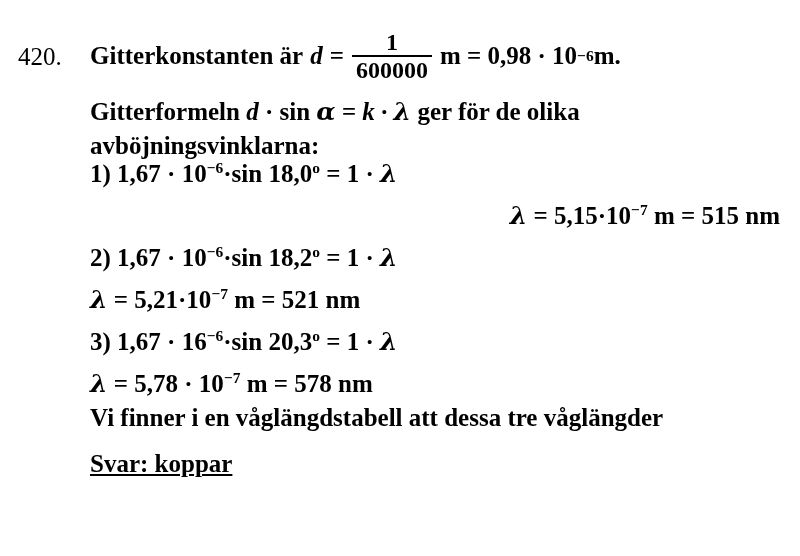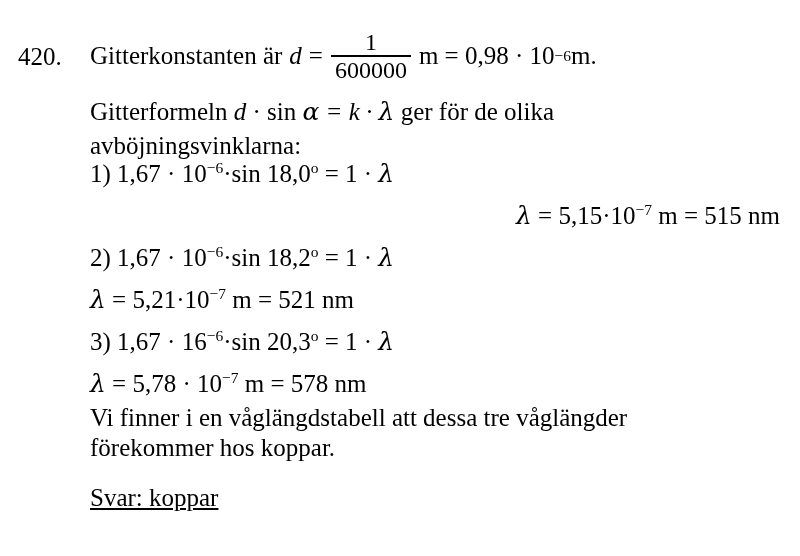--- a/index.html
+++ b/index.html
@@ -33,20 +33,21 @@
   }
   .prob-num {
     font-size: 25px;
     line-height: 1.1;
     width: 72px;
     flex: 0 0 72px;
     padding-top: 13px;
   }
   .body-col {
     flex: 1 1 auto;
+    font-weight: bold;
   }
   .line {
     font-size: 25px;
     line-height: 1.12;
     margin: 0 0 6px 0;
     white-space: nowrap;
   }
   .first-line {
     display: flex;
     align-items: center;
@@ -162,21 +163,20 @@
           <span>3) 1,67 · 16</span><sup>−6</sup><span>·sin 20,3</span><span class="sup-o">o</span><span> = 1 ·</span>
           <span class="lam">λ</span>
         </div>
 
         <div class="line" style="margin-bottom:6px;">
           <span class="lam">λ</span>
           <span>= 5,78 · 10</span><sup>−7</sup><span> m = 578 nm</span>
         </div>
 
         <div class="line" style="margin-bottom:2px;">Vi finner i en våglängdstabell att dessa tre våglängder</div>
-        <div class="line">förekommer hos koppar.</div>
 
         <div class="answer">Svar: koppar</div>
 
       </div>
     </div>
 
   </div>
 </div>
 
 </body></html>

